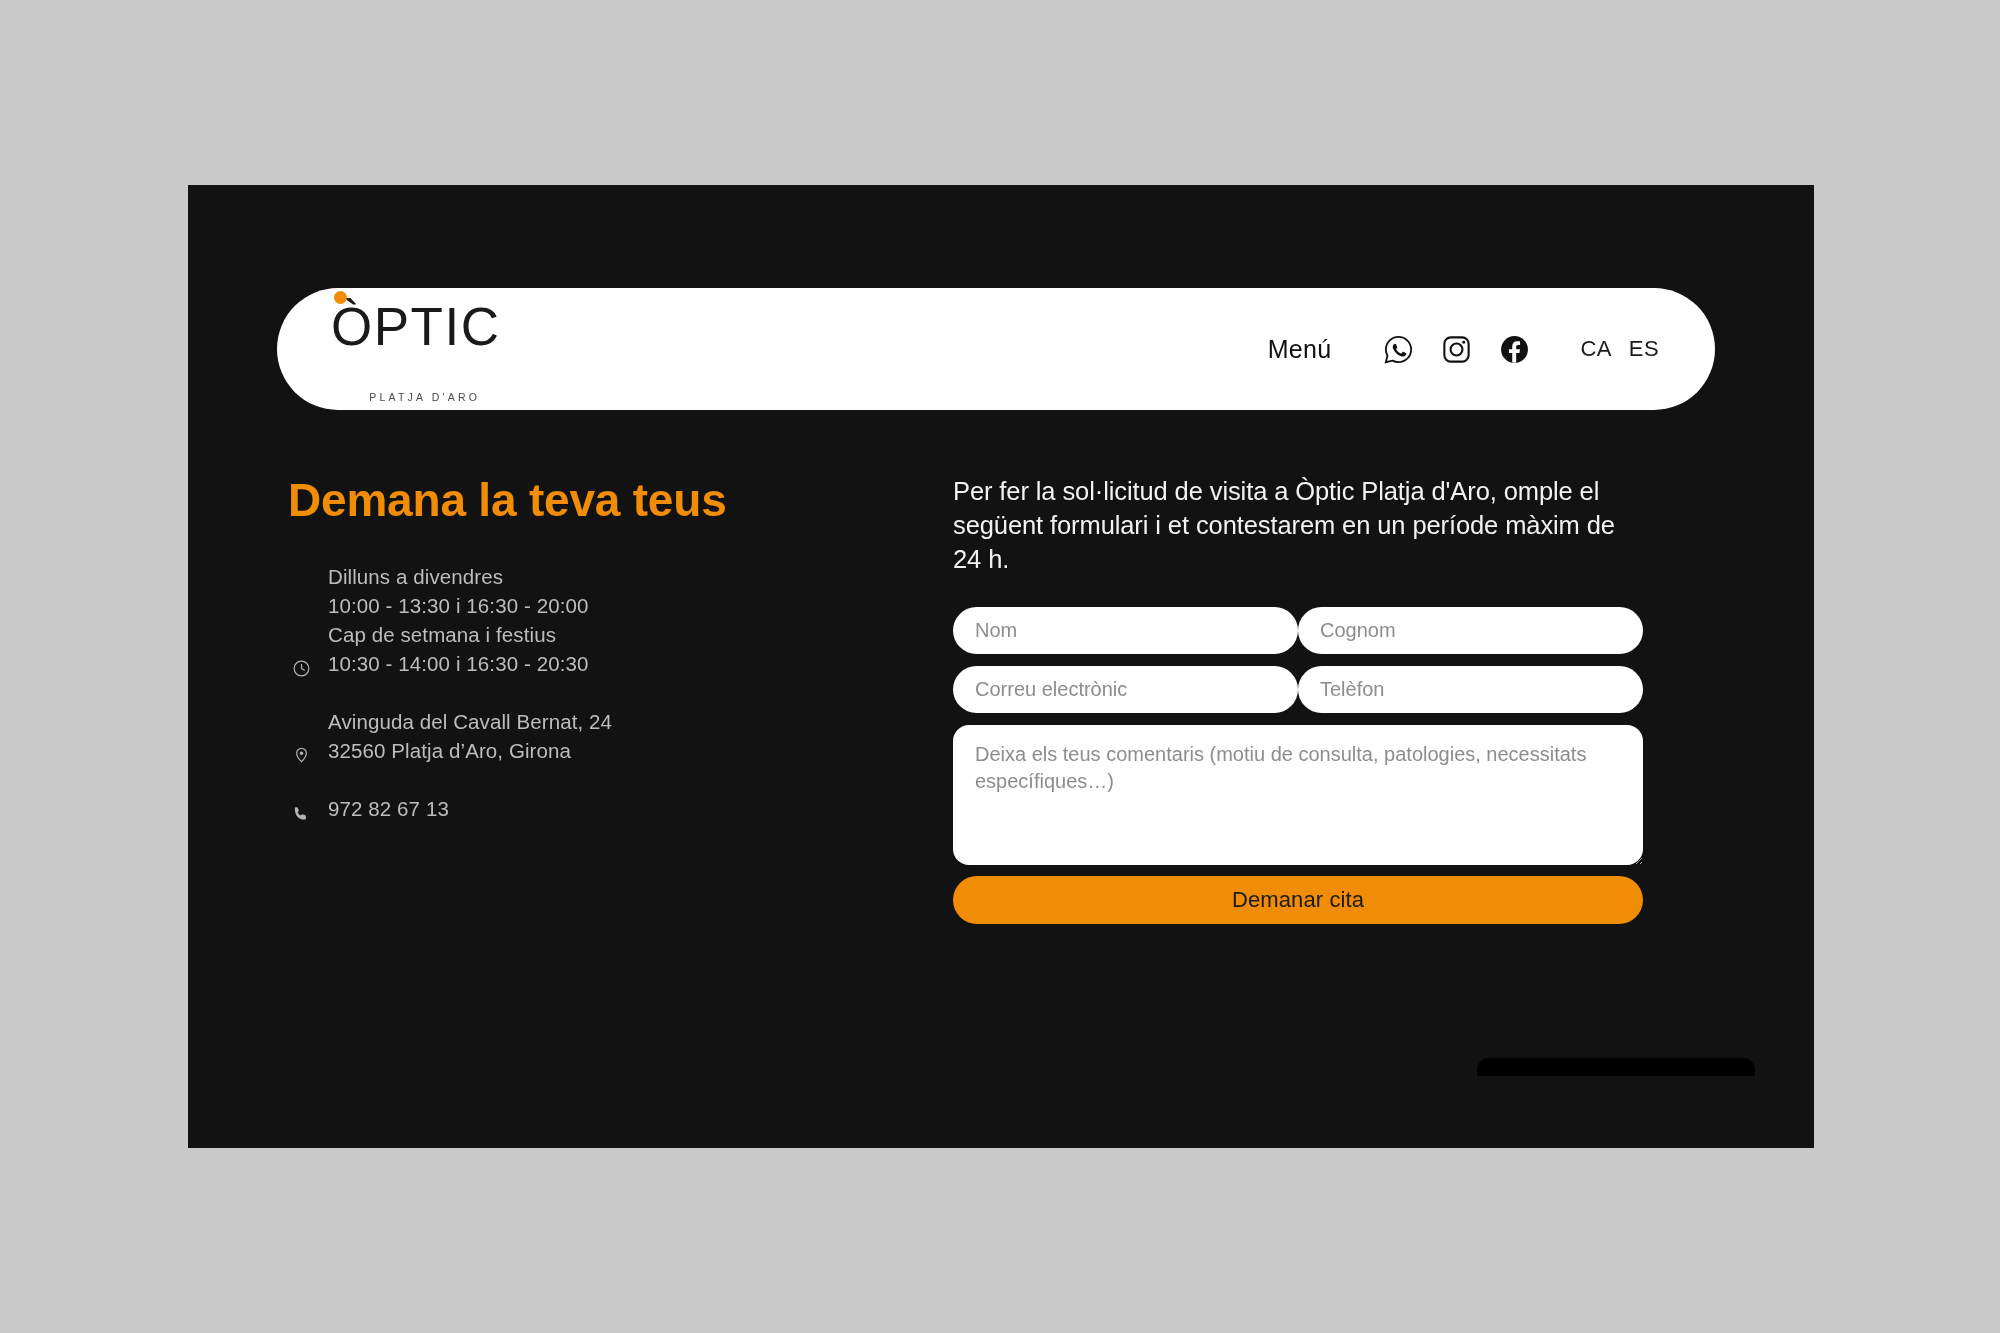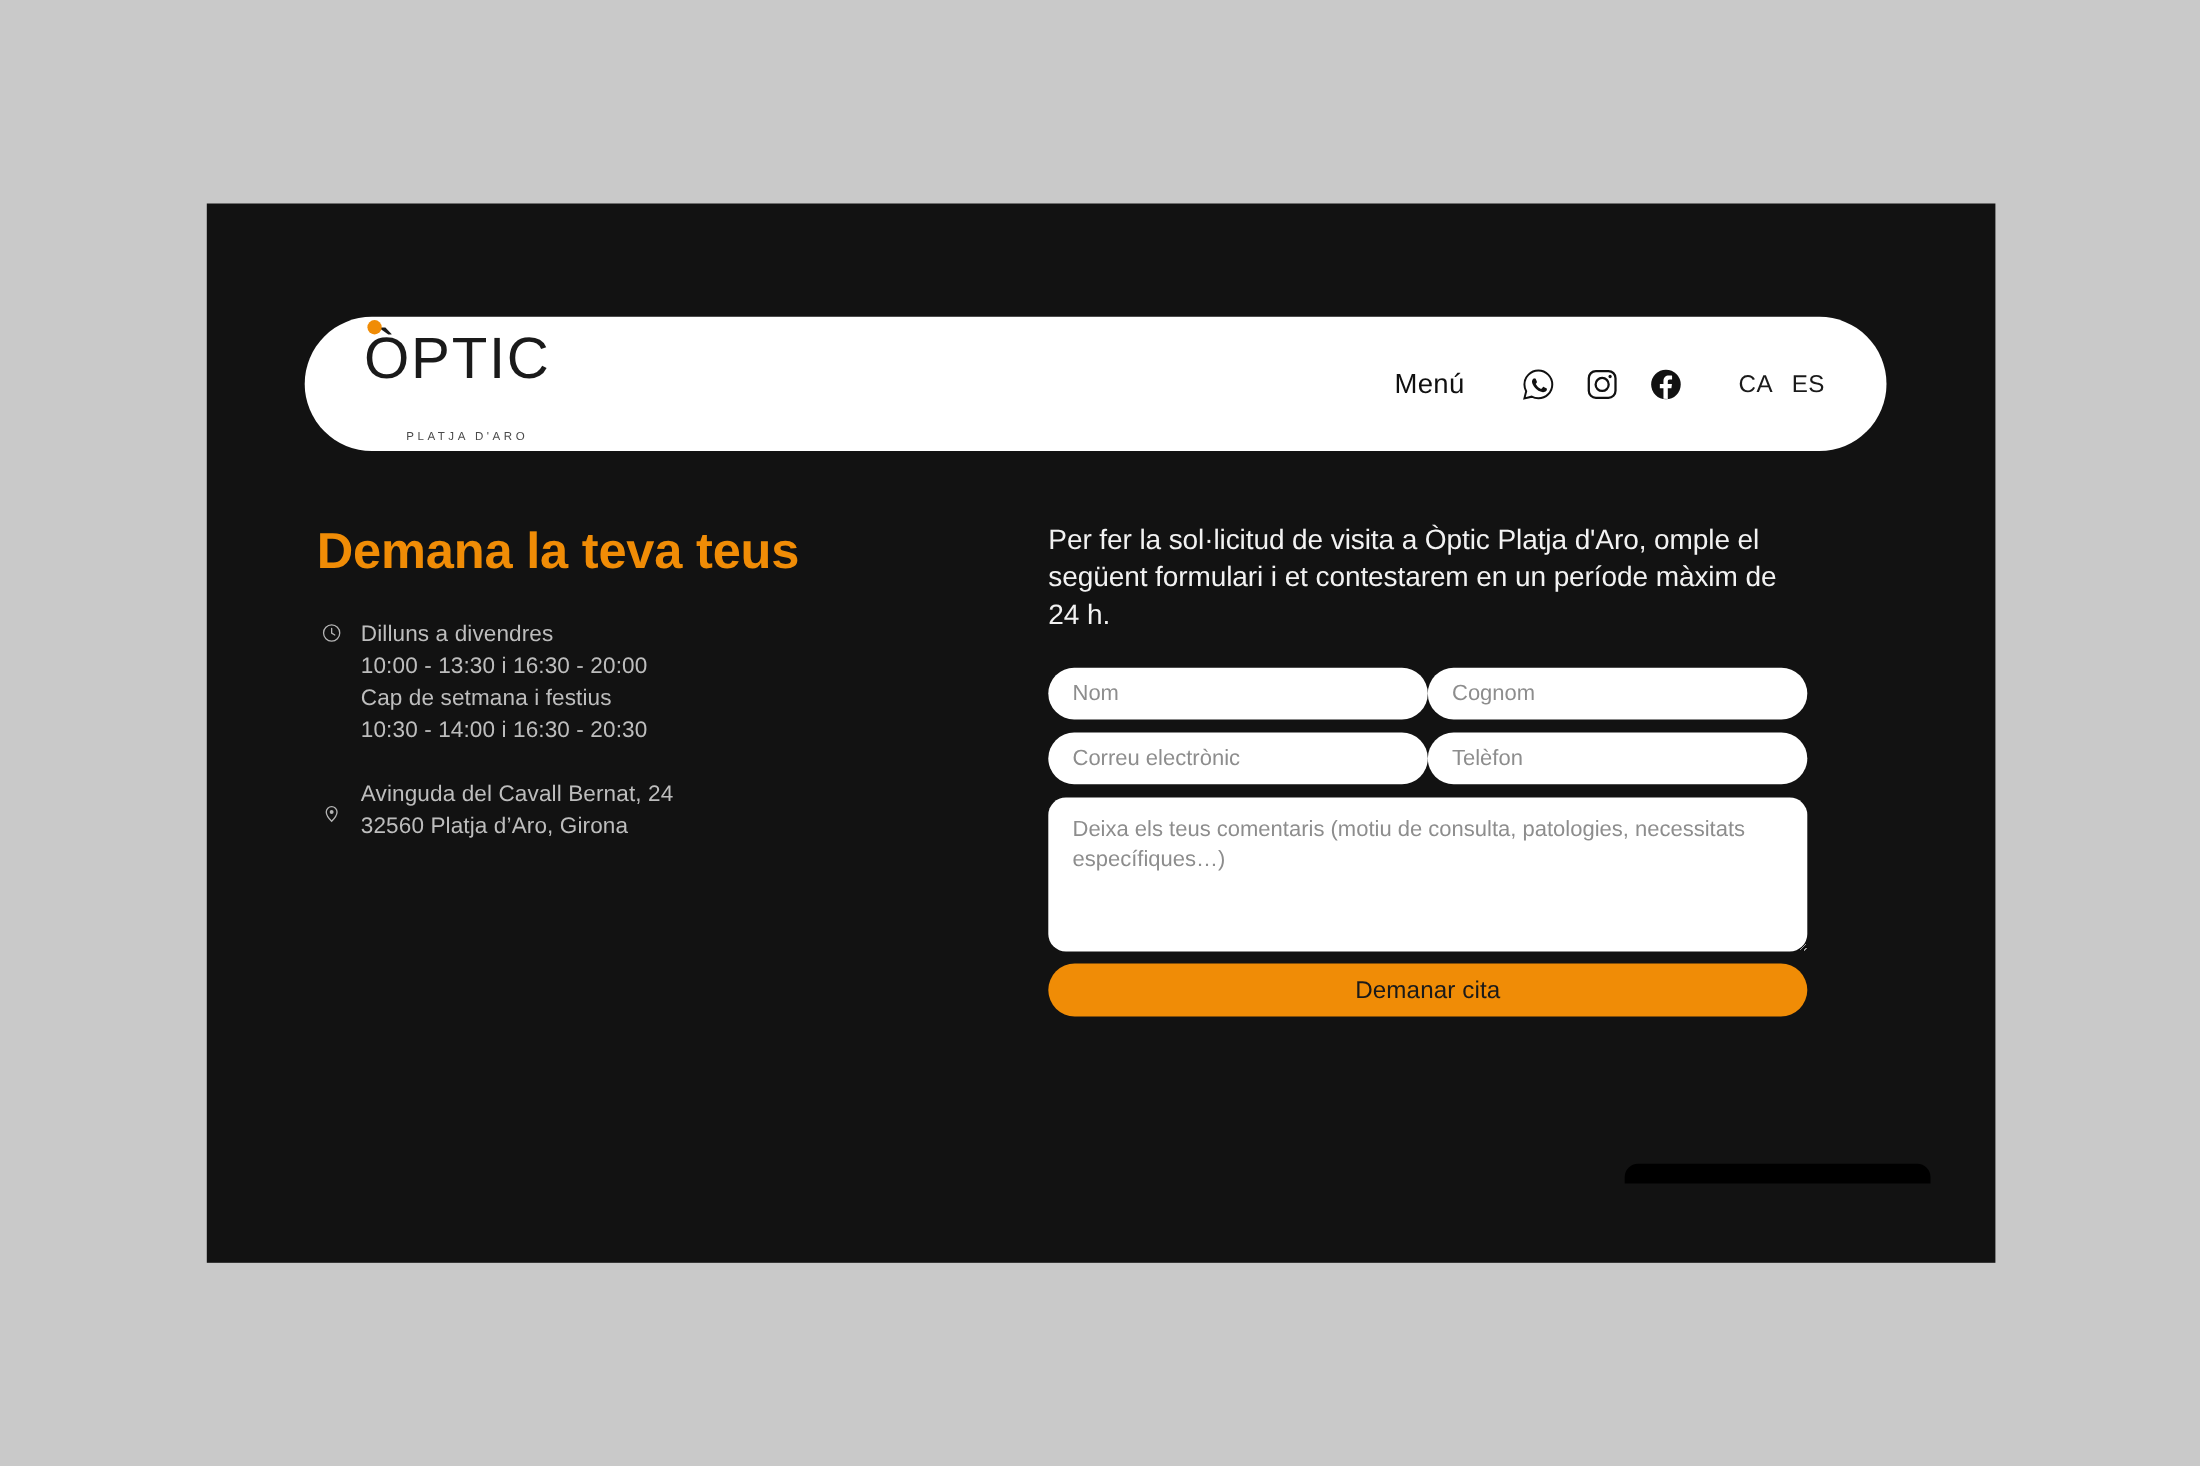--- a/index.html
+++ b/index.html
@@ -142,21 +142,21 @@
     font-weight: bold;
     letter-spacing: -0.2px;
     line-height: 1.1;
     margin-bottom: 36px;
   }
 
   .info-list { display: flex; flex-direction: column; }
 
   .info-row {
     display: flex;
-    align-items: flex-start;
+    align-items: flex-end;
     margin-bottom: 29px;
   }
   .info-row:last-child { margin-bottom: 0; }
 
   .info-icon {
     width: 26px;
     min-width: 26px;
     margin-right: 14px;
     display: flex;
     justify-content: center;
@@ -334,20 +334,28 @@
               <path d="M12 2.6c-3.8 0-6.9 3.05-6.9 6.8 0 5.1 6.9 12 6.9 12s6.9-6.9 6.9-12c0-3.75-3.1-6.8-6.9-6.8z" stroke="#b4b4b4" stroke-width="1.7" fill="none"></path>
               <circle cx="12" cy="9.4" r="2.5" fill="#b4b4b4"></circle>
             </svg>
           </span>
           <div class="info-text">
             <div>Avinguda del Cavall Bernat, 24</div>
             <div>32560 Platja d’Aro, Girona</div>
           </div>
         </div>
 
+        <div class="info-row phone">
+          <span class="info-icon">
+            <svg width="18" height="18" viewBox="0 0 24 24">
+              <path d="M6.6 3.1c.55 0 1 .3 1.2.8l1.3 3.1c.2.5.07 1.07-.33 1.43l-1.3 1.2c.95 1.95 2.55 3.55 4.5 4.5l1.2-1.3c.36-.4.93-.53 1.43-.33l3.1 1.3c.5.2.8.65.8 1.2v2.9c0 .8-.66 1.45-1.46 1.4C9.3 19.9 4.1 14.7 3.7 4.56 3.65 3.76 4.3 3.1 5.1 3.1z" fill="#b4b4b4"></path>
+            </svg>
+          </span>
+          <div class="info-text">972 82 67 13</div>
+        </div>
 
 
       </div>
     </div>
 
     <div class="col-right">
 
       <p class="intro-text">Per fer la sol·licitud de visita a Òptic Platja d'Aro, omple el següent formulari i et contestarem en un període màxim de 24 h.</p>
 
       <div class="form-area">

